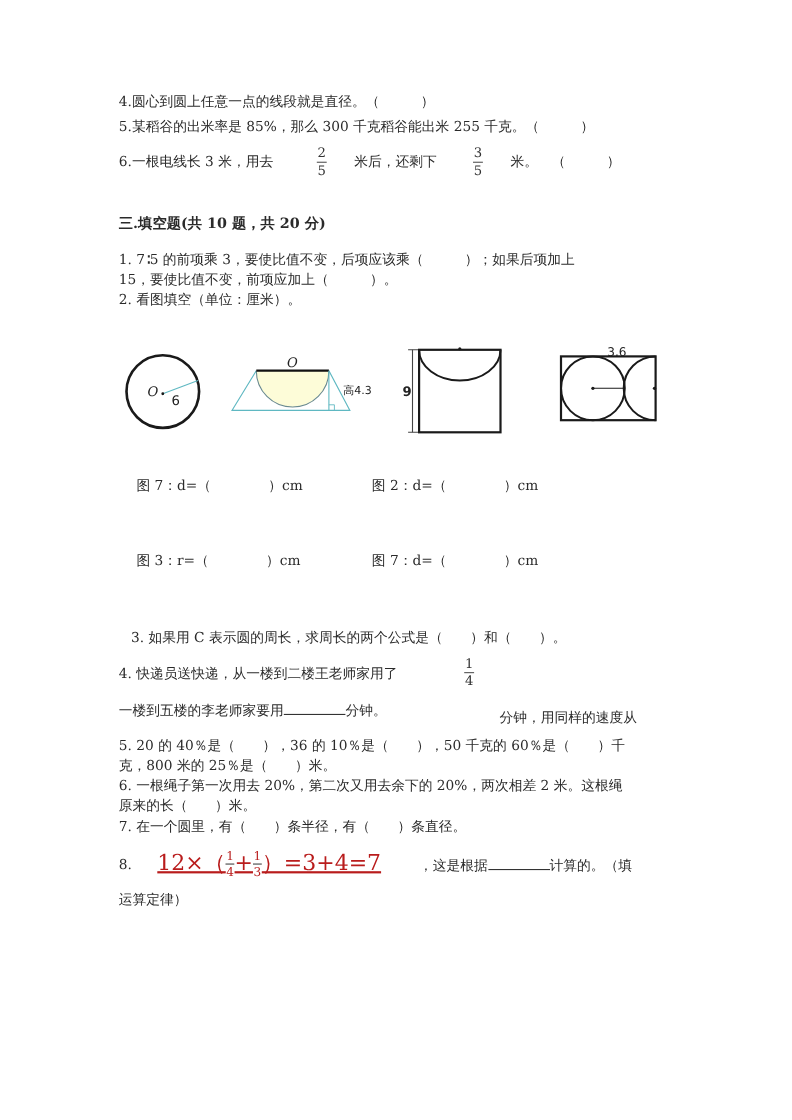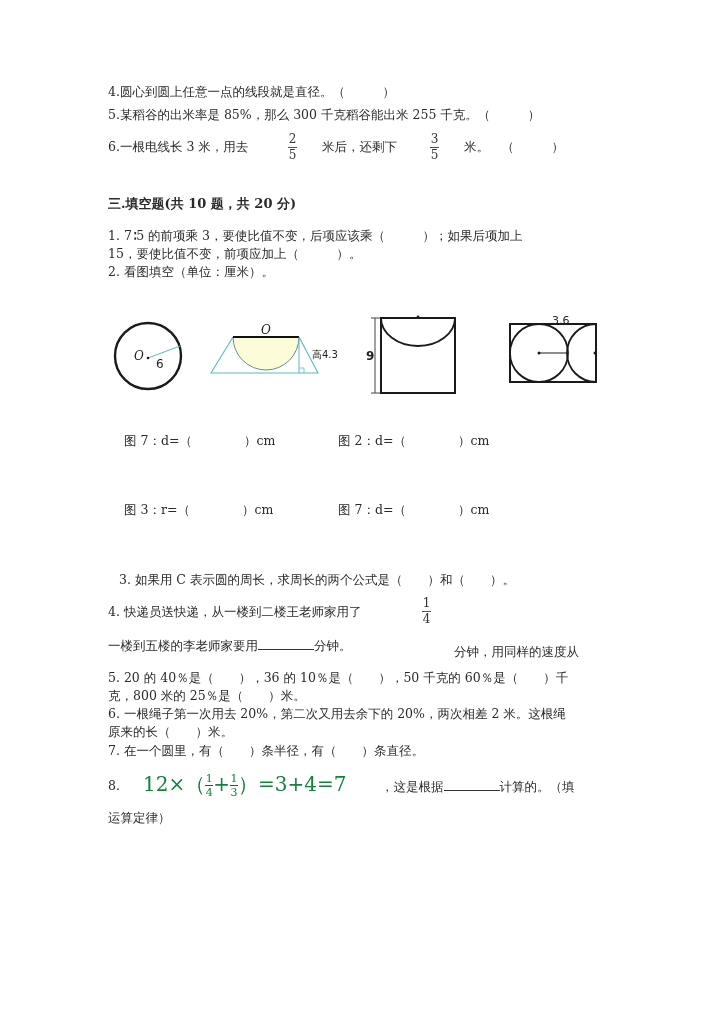--- a/index.html
+++ b/index.html
@@ -7,21 +7,21 @@
       width: 720px; height: 1018px; position: relative; overflow: hidden;
       font-family: "DejaVu Serif", "Liberation Serif", serif;
       color: #2a2a2a; font-size: 12.5px;
     }
     .abs { position: absolute; white-space: nowrap; line-height: 16px; }
     .frac { position: absolute; display: inline-flex; flex-direction: column; align-items: center; font-size: 12px; line-height: 13px; color: #333; }
     .frac .bar { width: 9px; height: 1px; background: #555; margin: 1px 0; }
     .sec { font-weight: bold; font-size: 13px; }
     .blank { display: inline-block; width: 52px; }
     .uline { display: inline-block; width: 56px; border-bottom: 1px solid #333; height: 12px; vertical-align: baseline; }
-    .math { position: absolute; font-family: "DejaVu Serif", serif; font-size: 20px; line-height: 24px; color: #15803d; white-space: nowrap; }
+    .math { position: absolute; font-family: "DejaVu Serif", serif; font-size: 20px; line-height: 24px; color: #b91c1c; white-space: nowrap; text-decoration: underline; }
     .math .mfrac { display: inline-flex; flex-direction: column; align-items: center; font-size: 11px; line-height: 11px; vertical-align: middle; }
     .math .mfrac .bar { width: 8px; height: 1px; background: #444; margin: 1px 0; }
     svg { position: absolute; }
   </style>
 </head>
 <body>
 
 <div class="abs" style="left:108px; top:84px;text-align:right;">
   <span>4.</span><span>圆心到圆上任意一点的线段就是直径。（　　　）</span>
 </div>

